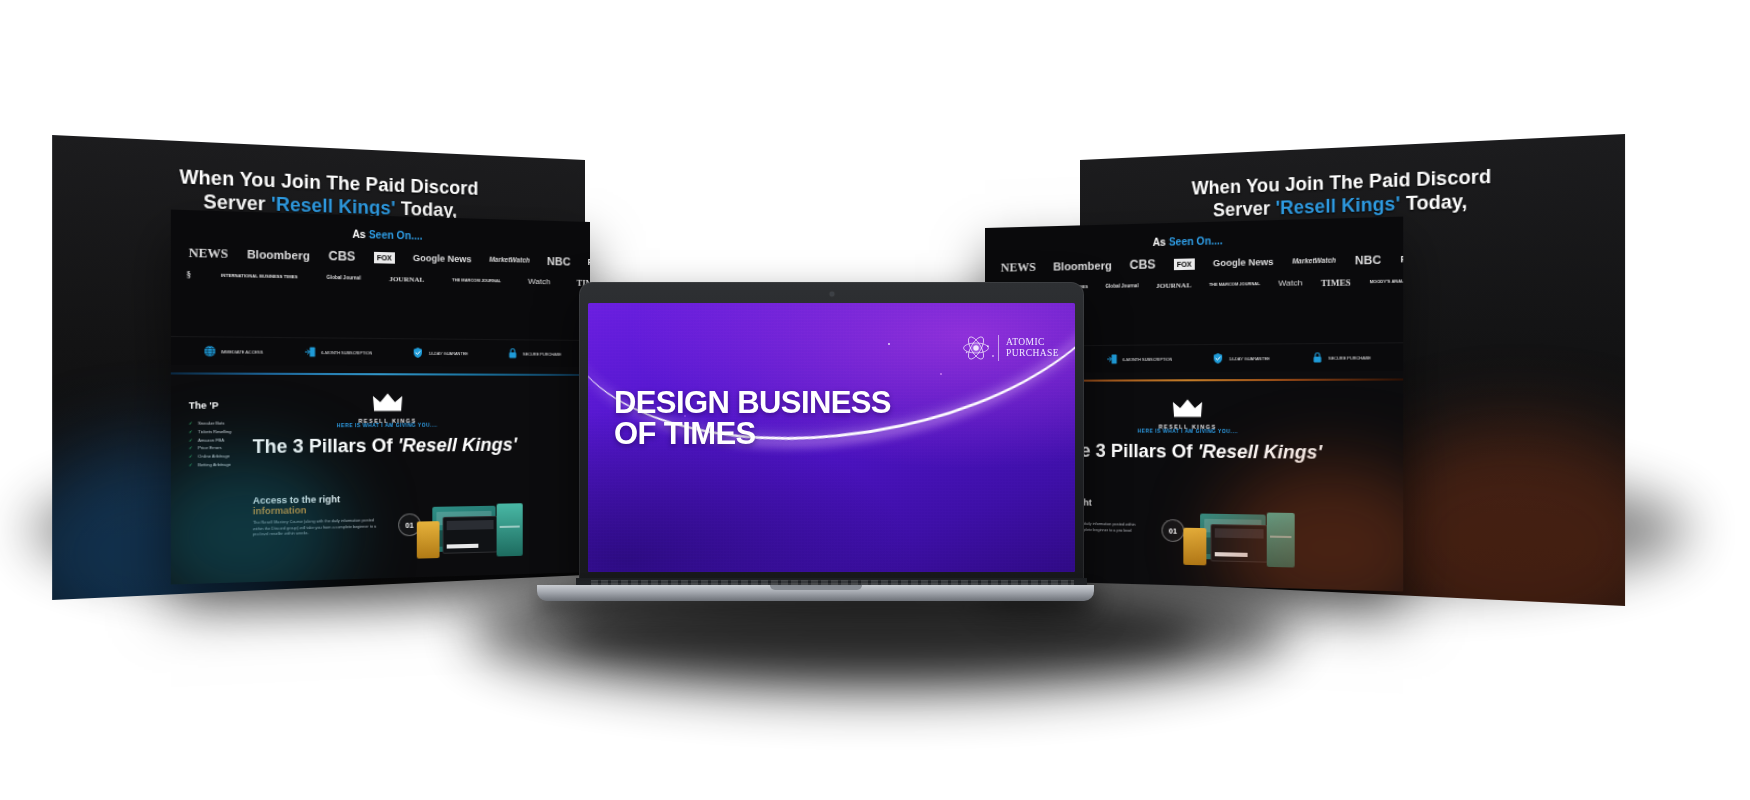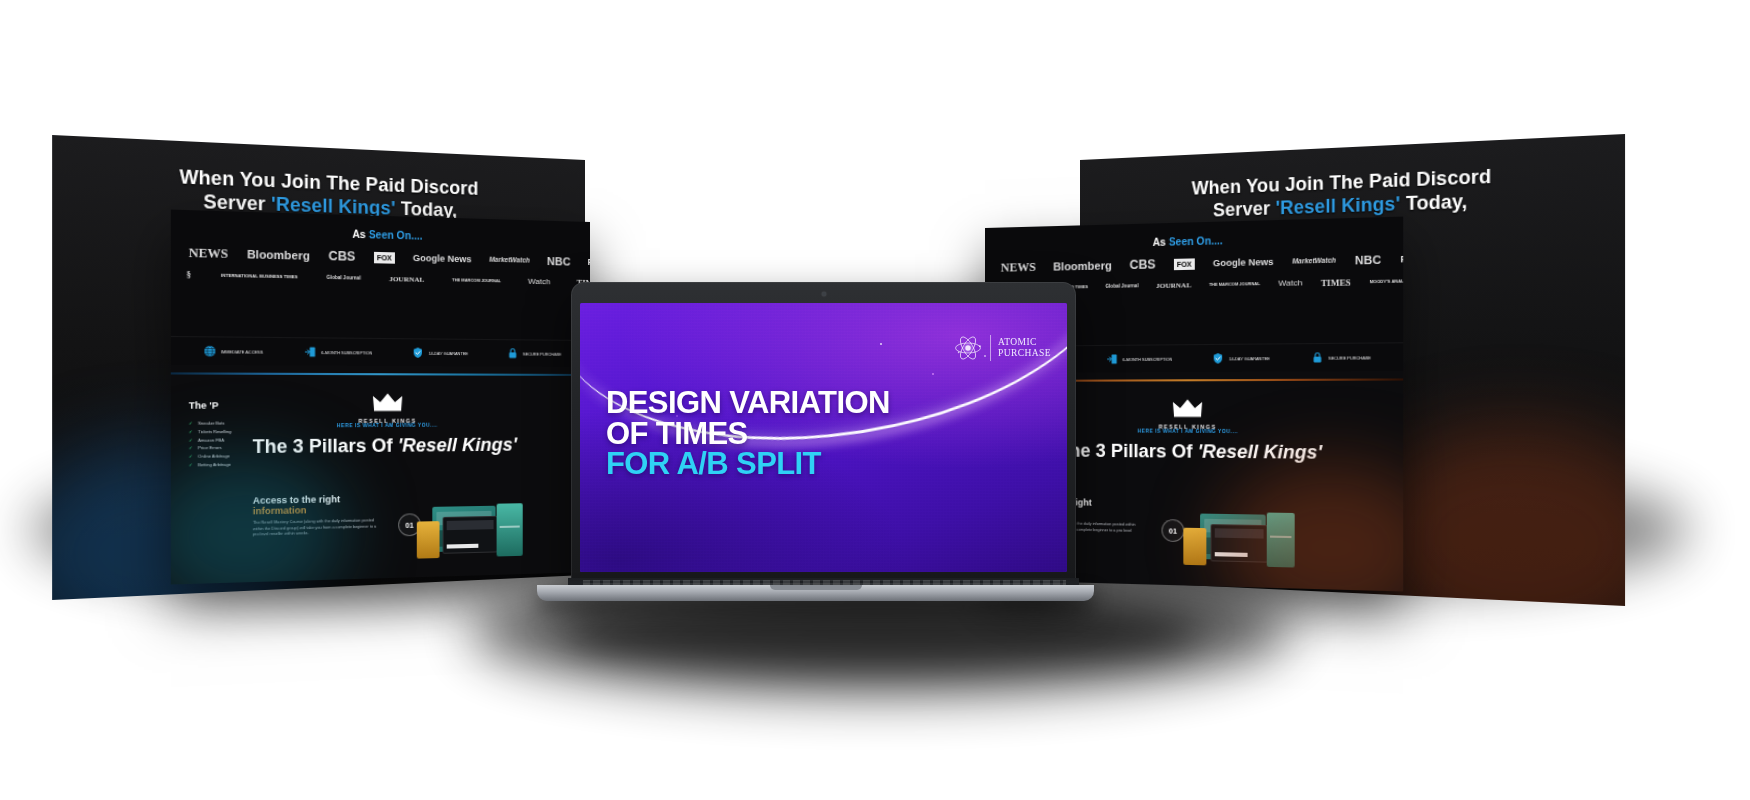--- a/index.html
+++ b/index.html
@@ -62,21 +62,21 @@
   .ticklist div{display:flex;align-items:center;gap:5px;white-space:nowrap;}
   .ticklist .ck{color:#32b56b;font-weight:700;}
 
   .glowL{position:absolute;border-radius:50%;filter:blur(34px);pointer-events:none;}
 
   
   .mcard{position:absolute;border-radius:2px;overflow:hidden;}
 
   
   #laptop{position:absolute;left:563px;top:282px;width:505px;height:340px;}
-  .lid{position:absolute;left:8px;top:0;width:505px;height:308px;border-radius:13px 13px 5px 5px;
+  .lid{position:absolute;left:16px;top:0;width:505px;height:308px;border-radius:13px 13px 5px 5px;
        background:linear-gradient(180deg,#2e3033 0%,#222427 40%,#17181a 100%);
        box-shadow:0 18px 42px rgba(0,0,0,.55), inset 0 0 0 1px rgba(255,255,255,.07);}
   .cam{position:absolute;left:50%;top:10px;width:4px;height:4px;margin-left:-2px;border-radius:50%;
        background:#3c4045;box-shadow:0 0 2px rgba(255,255,255,.25);}
   .screen{position:absolute;left:9px;top:21px;width:487px;height:269px;overflow:hidden;border-radius:2px;
           background:#4b13c8;}
   .sbg{position:absolute;inset:0;
        background:
          radial-gradient(120% 85% at 78% 12%, rgba(190,70,230,.55) 0%, rgba(120,30,200,0) 58%),
          radial-gradient(95% 90% at 8% 96%, rgba(40,10,120,.85) 0%, rgba(40,10,120,0) 62%),
@@ -401,23 +401,22 @@
             <circle cx="9" cy="31" r="1.3" fill="#ffffff" opacity=".7"></circle>
           </svg>
           <div class="afdiv"></div>
           <div class="aftxt">
             <div>ATOMIC</div>
             <div>PURCHASE</div>
           </div>
         </div>
 
         <div class="headline">
-          <div class="w">DESIGN VARIATION</div>
+          <div class="w">DESIGN BUSINESS</div>
           <div class="w">OF TIMES</div>
-          <div class="c">FOR A/B SPLIT</div>
         </div>
       </div>
 
       <div class="keyarea"></div>
       <div class="keys"></div>
     </div>
     <div class="lbase">
       <div class="notch"></div>
     </div>
   </div>

